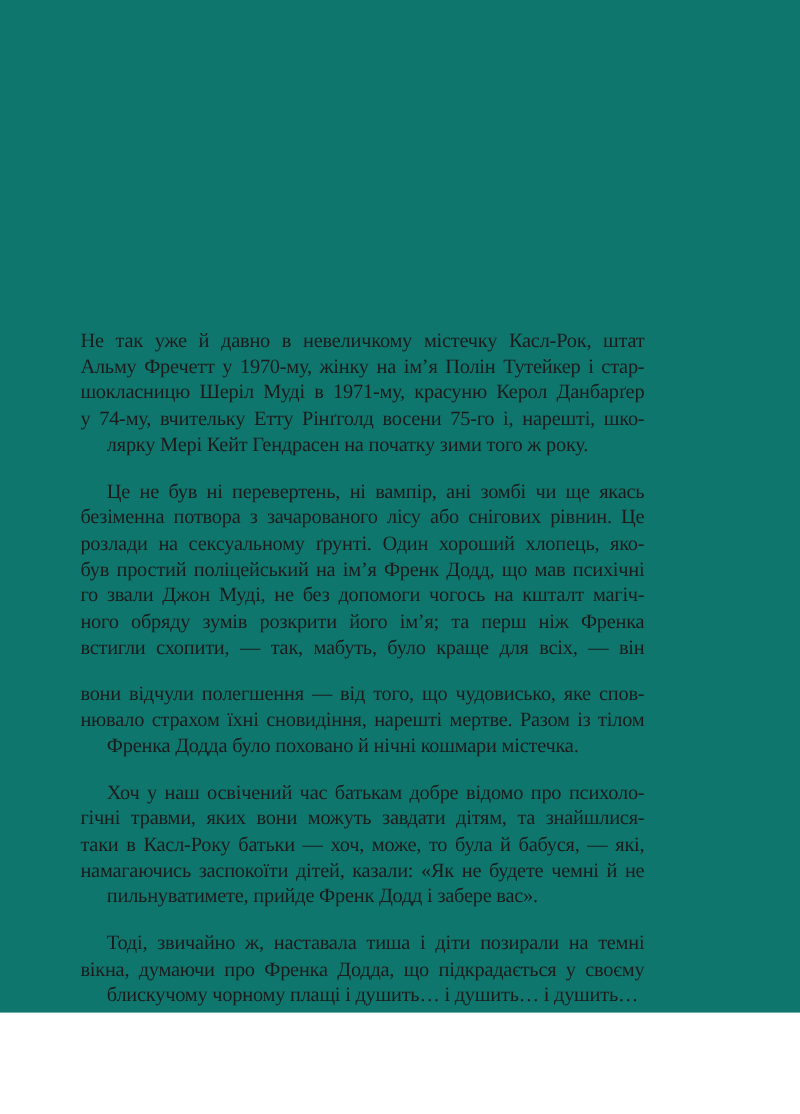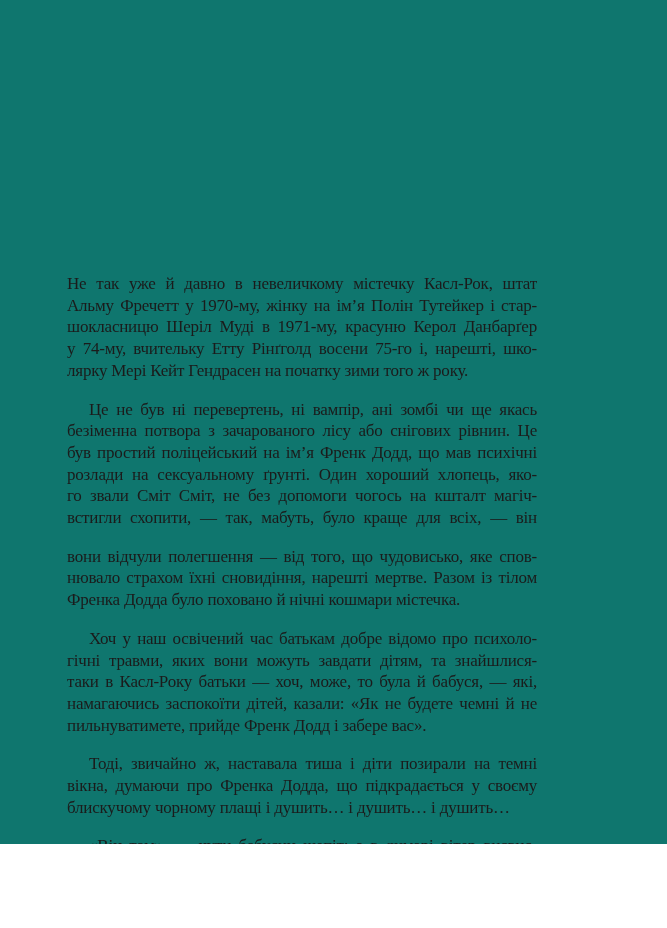--- a/index.html
+++ b/index.html
@@ -19,21 +19,21 @@
     font-size: 17px;
     line-height: 21.7px;
     letter-spacing: -0.2px;
     color: #1b1b1b;
   }
   .para { margin: 0; padding: 0; }
   .line {
     text-align: justify;
     text-align-last: justify;
   }
-  .line.last { text-align-last: left; }
+  .line.last { text-align-last: left; margin-left: 22px; }
   .line.ind { padding-left: 22px; }
 </style>
 </head>
 <body>
 
 <div class="page">
   <div class="text-block">
 
     <p class="para">
       </p>
@@ -41,23 +41,24 @@
       <div class="line">Альму Фречетт у 1970-му, жінку на ім’я Полін Тутейкер і стар-</div>
       <div class="line">шокласницю Шеріл Муді в 1971-му, красуню Керол Данбарґер</div>
       <div class="line">у 74-му, вчительку Етту Рінґголд восени 75-го і, нарешті, шко-</div>
       <div class="line last">лярку Мері Кейт Гендрасен на початку зими того ж року.</div>
     <p></p>
 
     <p class="para">
       </p>
       <div class="line ind">Це не був ні перевертень, ні вампір, ані зомбі чи ще якась</div>
       <div class="line">безіменна потвора з зачарованого лісу або снігових рівнин. Це</div>
+      <div class="line">розлади на сексуальному ґрунті. Один хороший хлопець, яко-</div>
       <div class="line">був простий поліцейський на ім’я Френк Додд, що мав психічні</div>
-      <div class="line">розлади на сексуальному ґрунті. Один хороший хлопець, яко-</div>
-      <div class="line">го звали Сміт Сміт, не без допомоги чогось на кшталт магіч-</div>
+      <div class="line">го звали Джон Муді, не без допомоги чогось на кшталт магіч-</div>
+      <div class="line">ного обряду зумів розкрити його ім’я; та перш ніж Френка</div>
       <div class="line">встигли схопити, — так, мабуть, було краще для всіх, — він</div>
     <p></p>
 
     <p class="para">
       </p>
       <div class="line">вони відчули полегшення — від того, що чудовисько, яке спов-</div>
       <div class="line">нювало страхом їхні сновидіння, нарешті мертве. Разом із тілом</div>
       <div class="line last">Френка Додда було поховано й нічні кошмари містечка.</div>
     <p></p>
 

